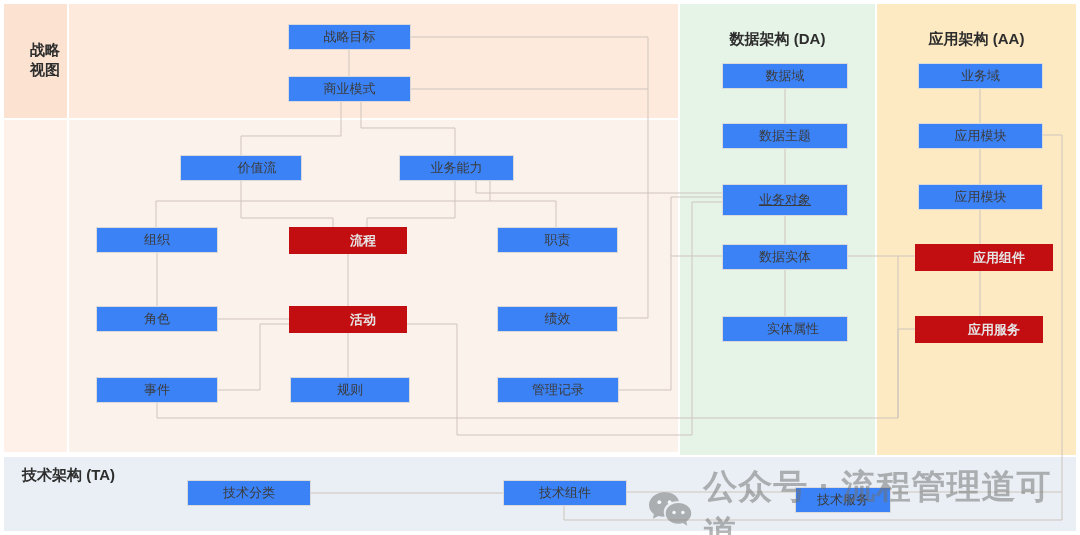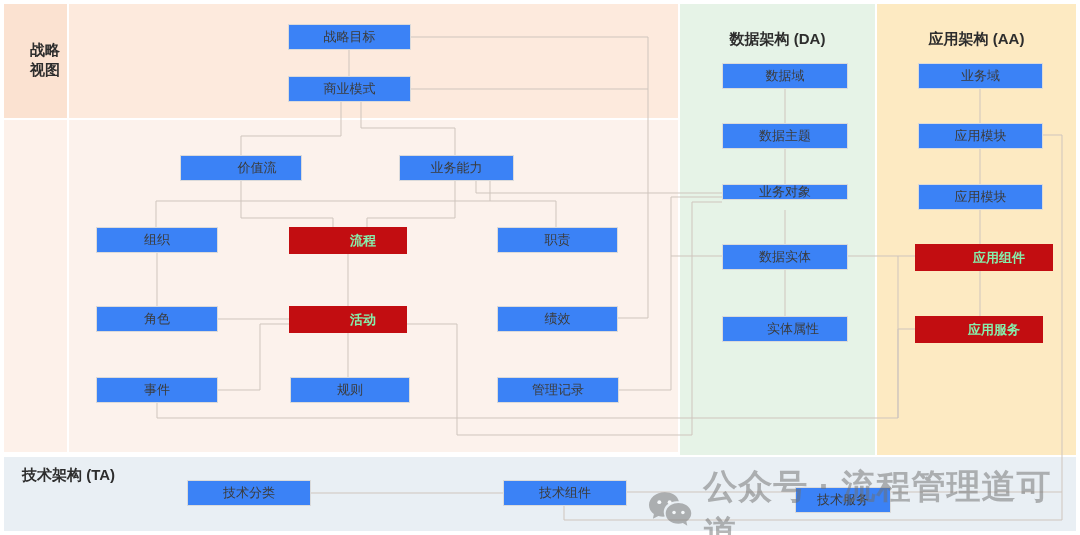--- a/index.html
+++ b/index.html
@@ -13,21 +13,21 @@
   .panel-da{left:680px;top:4px;width:195px;height:451px;background:var(--c-da);}
   .panel-aa{left:877px;top:4px;width:199px;height:451px;background:var(--c-aa);}
   .panel-ta{left:4px;top:457px;width:1072px;height:74px;background:var(--c-ta);}
   .side-label{position:absolute;font-weight:bold;font-size:15px;line-height:1.3;color:#2d2d2d;
               width:82px;text-align:center;white-space:pre-line;}
   .col-title{position:absolute;font-weight:bold;font-size:15px;color:#2d2d2d;text-align:center;margin-top:16px;}
   .ta-title{position:absolute;left:22px;top:466px;font-weight:bold;font-size:15px;color:#2d2d2d;}
   .node{position:absolute;box-sizing:border-box;background:#3b82f6;border:1px solid #dadada;
         display:flex;align-items:center;justify-content:center;
         font-size:13px;color:#3b3b3b;white-space:nowrap;}
-  .node.red{background:var(--c-red);border-color:var(--c-red);color:#86efac;font-weight:bold;padding-left:30px;}
+  .node.red{background:var(--c-red);border-color:var(--c-red);color:#e5e5e5;font-weight:bold;padding-left:30px;}
   svg.wires{position:absolute;left:0;top:0;width:1080px;height:535px;pointer-events:none;}
   .connector{fill:none;stroke:var(--c-line);stroke-width:1;}
   .watermark{position:absolute;left:648px;top:464px;display:flex;align-items:center;gap:10px;
              opacity:.5;pointer-events:none;}
   .watermark-text{font-size:34px;letter-spacing:1px;color:#6f6f6f;font-weight:bold;}
 </style>
 </head>
 <body>
 
 <div id="canvas">
@@ -90,21 +90,21 @@
       <div class="node red" style="left: 289px; top: 227px; width: 118px; height: 27px;">流程</div>
       <div class="node" style="left: 497px; top: 227px; width: 121px; height: 26px;">职责</div>
       <div class="node" style="left: 96px; top: 306px; width: 122px; height: 26px;">角色</div>
       <div class="node red" style="left: 289px; top: 306px; width: 118px; height: 27px;">活动</div>
       <div class="node" style="left: 497px; top: 306px; width: 121px; height: 26px;">绩效</div>
       <div class="node" style="left: 96px; top: 377px; width: 122px; height: 26px;">事件</div>
       <div class="node" style="left: 290px; top: 377px; width: 120px; height: 26px;">规则</div>
       <div class="node" style="left: 497px; top: 377px; width: 122px; height: 26px;">管理记录</div>
       <div class="node" style="left: 722px; top: 63px; width: 126px; height: 26px;">数据域</div>
       <div class="node" style="left: 722px; top: 123px; width: 126px; height: 26px;">数据主题</div>
-      <div class="node" style="left: 722px; top: 184px; width: 126px; height: 16px;">业务对象</div>
+      <div class="node" style="left: 722px; top: 184px; width: 126px; height: 32px; text-decoration: underline;">业务对象</div>
       <div class="node" style="left: 722px; top: 244px; width: 126px; height: 26px;">数据实体</div>
       <div class="node" style="left: 722px; top: 316px; width: 126px; height: 26px; padding-left: 16px;">实体属性</div>
       <div class="node" style="left: 918px; top: 63px; width: 125px; height: 26px;">业务域</div>
       <div class="node" style="left: 918px; top: 123px; width: 125px; height: 26px;">应用模块</div>
       <div class="node" style="left: 918px; top: 184px; width: 125px; height: 26px;">应用模块</div>
       <div class="node red" style="left: 915px; top: 244px; width: 138px; height: 27px;">应用组件</div>
       <div class="node red" style="left: 915px; top: 316px; width: 128px; height: 27px;">应用服务</div>
       <div class="node" style="left: 187px; top: 480px; width: 124px; height: 26px;">技术分类</div>
       <div class="node" style="left: 503px; top: 480px; width: 124px; height: 26px;">技术组件</div>
       <div class="node" style="left: 795px; top: 479px; width: 96px; height: 26px; margin-top: 8px;">技术服务</div>

